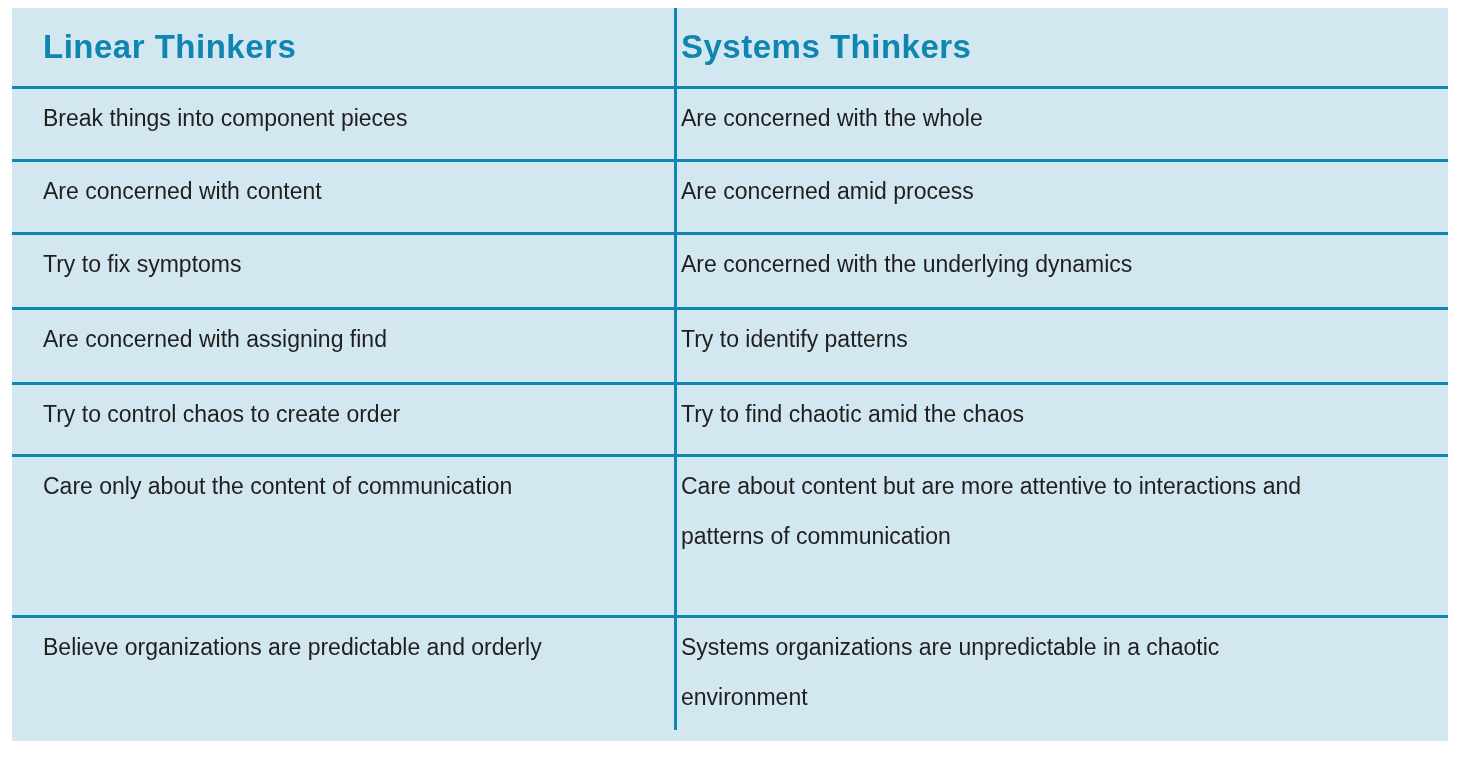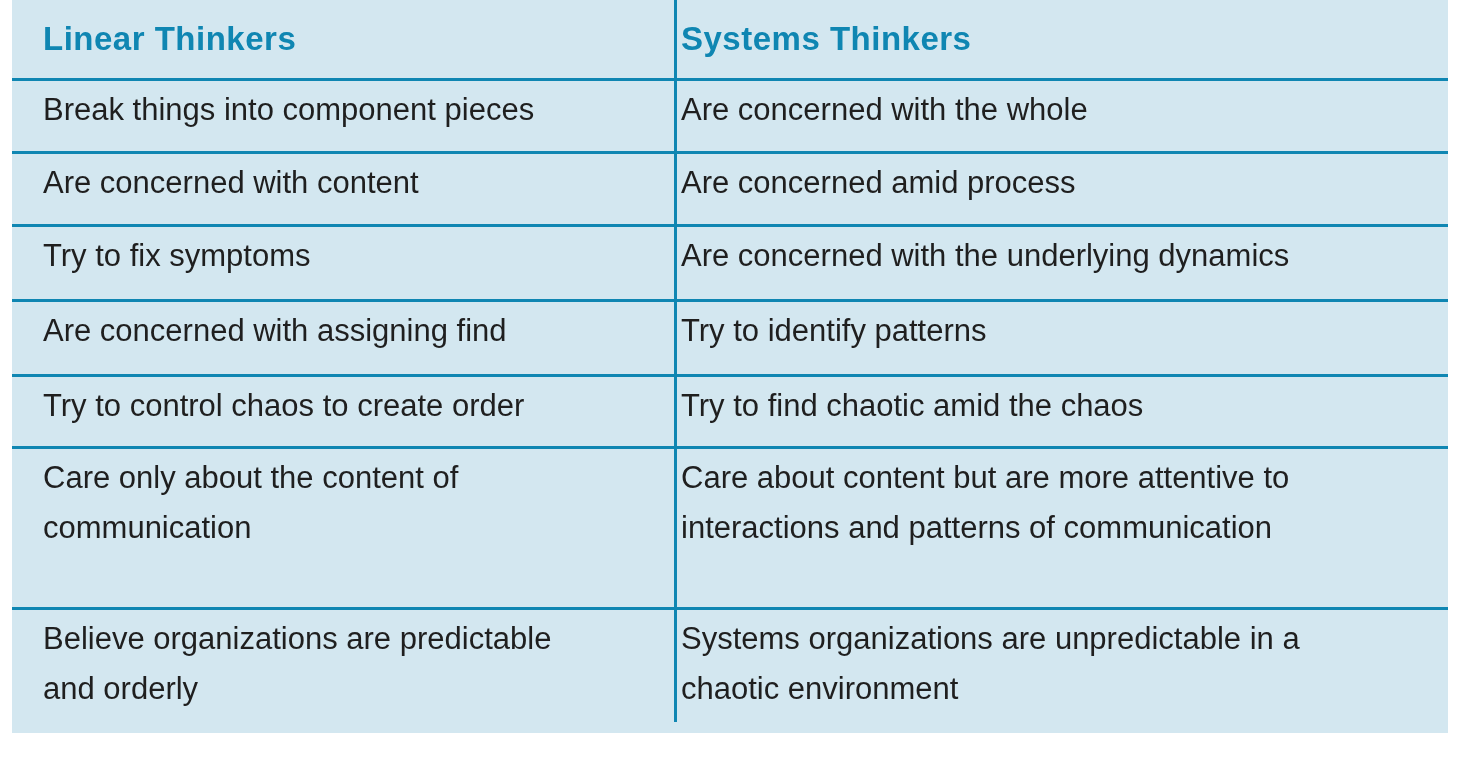--- a/index.html
+++ b/index.html
@@ -14,34 +14,34 @@
     height: 757px;
     background: var(--page-bg);
     font-family: "Liberation Sans", sans-serif;
     overflow: hidden;
   }
   .page { position: relative; width: 1458px; height: 757px; }
 
   .comparison-table {
     position: absolute;
     left: 12px;
-    top: 0;
+    top: 8px;
     width: 1436px;
     height: 733px;
     background: var(--table-bg);
     color: var(--text);
     display: grid;
     grid-template-columns: 662px 1fr;
     grid-template-rows: 78px 73px 73px 75px 75px 72px 161px 1fr;
   }
   .row { display: contents; }
 
   .cell {
     padding: 4px 24px 0 31px;
-    font-size: 31px;
+    font-size: 23px;
     line-height: 50px;
     overflow: hidden;
   }
   .cell.right {
     border-left: 3px solid var(--teal);
     padding-left: 4px;
   }
   .row.body .cell { border-top: 3px solid var(--teal); }
 
   .cell .txt { display: block; }

